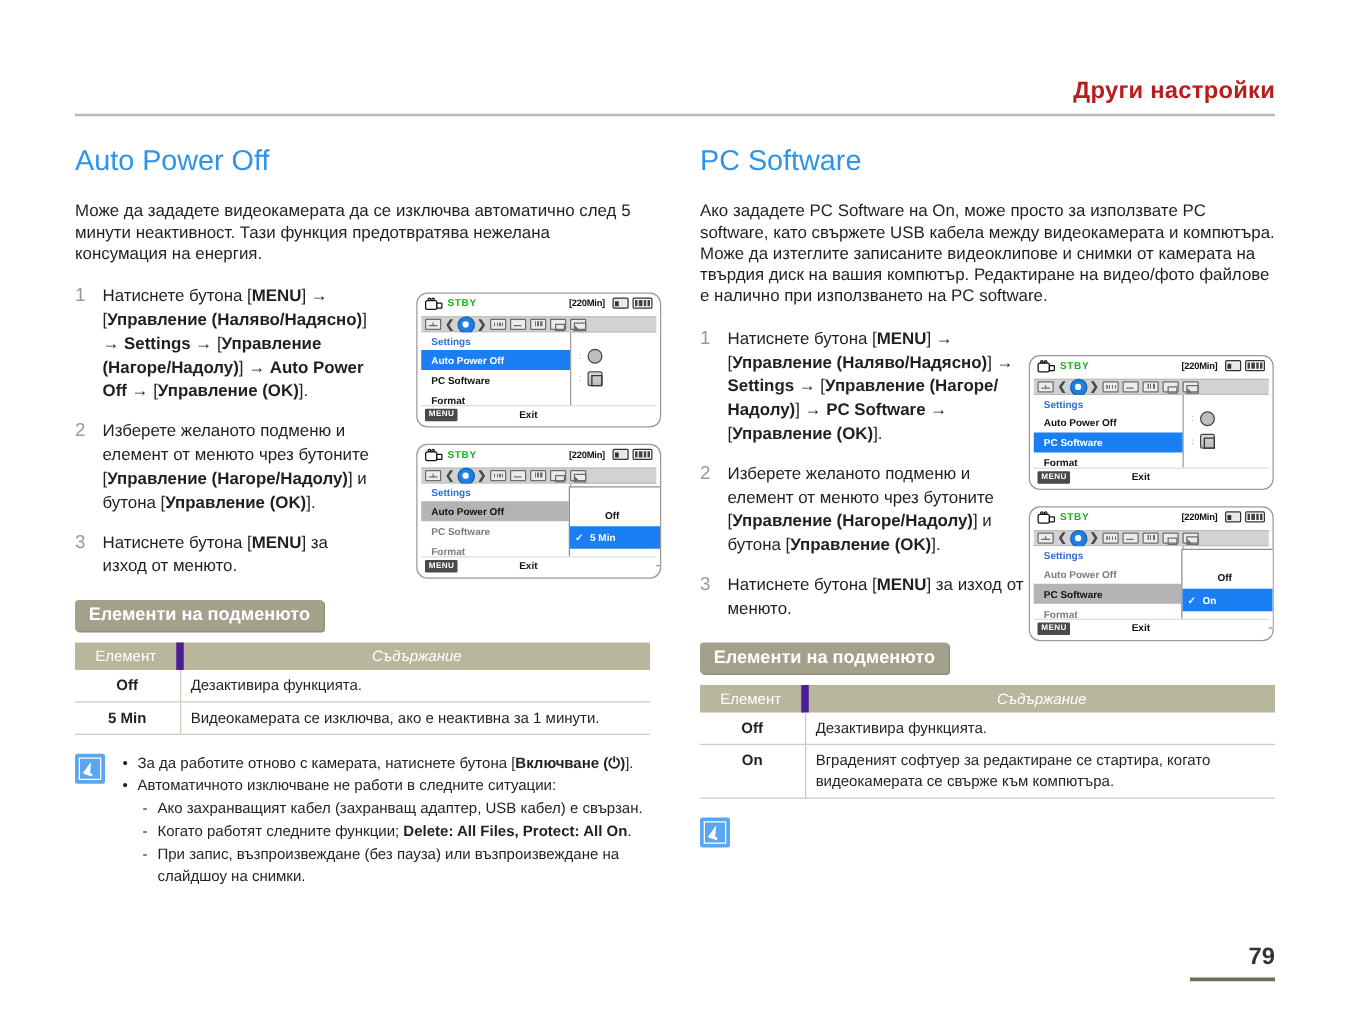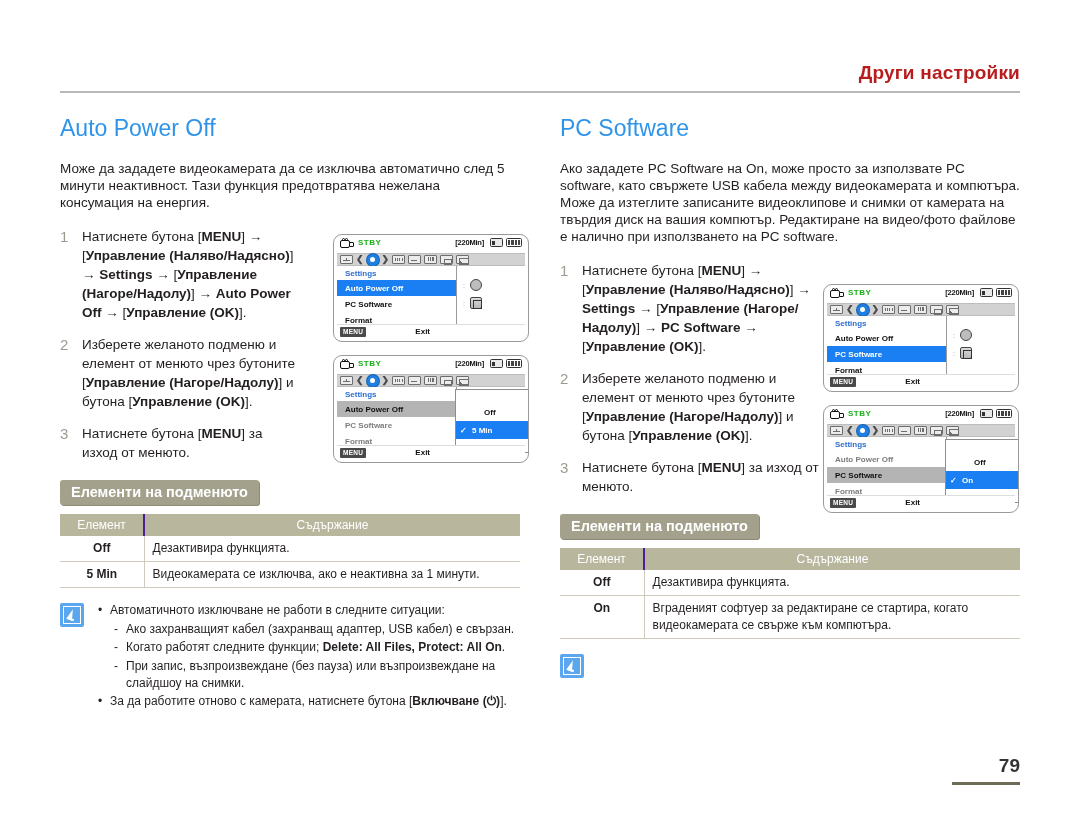--- a/index.html
+++ b/index.html
@@ -233,23 +233,23 @@
     width:460px;
     margin-top:9px;
     font-size:12px;
   }
   table.submenu thead th{
     background:#b9b69e;
     color:#ffffff;
     font-weight:normal;
     font-size:12px;
     padding:4px 6px;
-    border-right:2px solid #4c1d95;
-  }
-  table.submenu thead th:last-child{ border-right:none; }
+    border-right:6px solid #4c1d95;
+  }
+  table.submenu thead th:last-child{ border-right:none;font-style:italic; }
   table.submenu th.c1{ width:84px; }
   table.submenu tbody td{
     padding:4px 8px;
     border-bottom:1px solid #cfcabb;
     vertical-align:top;
     line-height:17px;
   }
   table.submenu tbody td.c1{
     text-align:center;font-weight:bold;border-right:1px solid #cfcabb;width:84px;
   }
@@ -349,29 +349,29 @@
   </div>
 
   <div class="note">
     <div class="note-icon">
       <div class="inner">
           <span class="pen"></span>
           <span class="pen2"></span>
         </div>
     </div>
     <ul class="note-list">
+      <li><span>За да работите отново с камерата, натиснете бутона [</span><span class="b">Включване (⏻)</span><span>].</span></li>
       <li>
         <span>Автоматичното изключване не работи в следните ситуации:</span>
         <ul class="sub-list">
           <li>Ако захранващият кабел (захранващ адаптер, USB кабел) е свързан.</li>
           <li><span>Когато работят следните функции; </span><span class="b">Delete: All Files, Protect: All On</span><span>.</span></li>
           <li>При запис, възпроизвеждане (без пауза) или възпроизвеждане на слайдшоу на снимки.</li>
         </ul>
       </li>
-      <li><span>За да работите отново с камерата, натиснете бутона [</span><span class="b">Включване (⏻)</span><span>].</span></li>
     </ul>
   </div>
 </div>
 
 <div class="lcd" style="left:333px; top:234px;">
   <div class="lcd-inner">
     <div class="lcd-statusbar">
       <span class="cam-ico">
           <i class="b1"></i>
           <i class="b2"></i>

